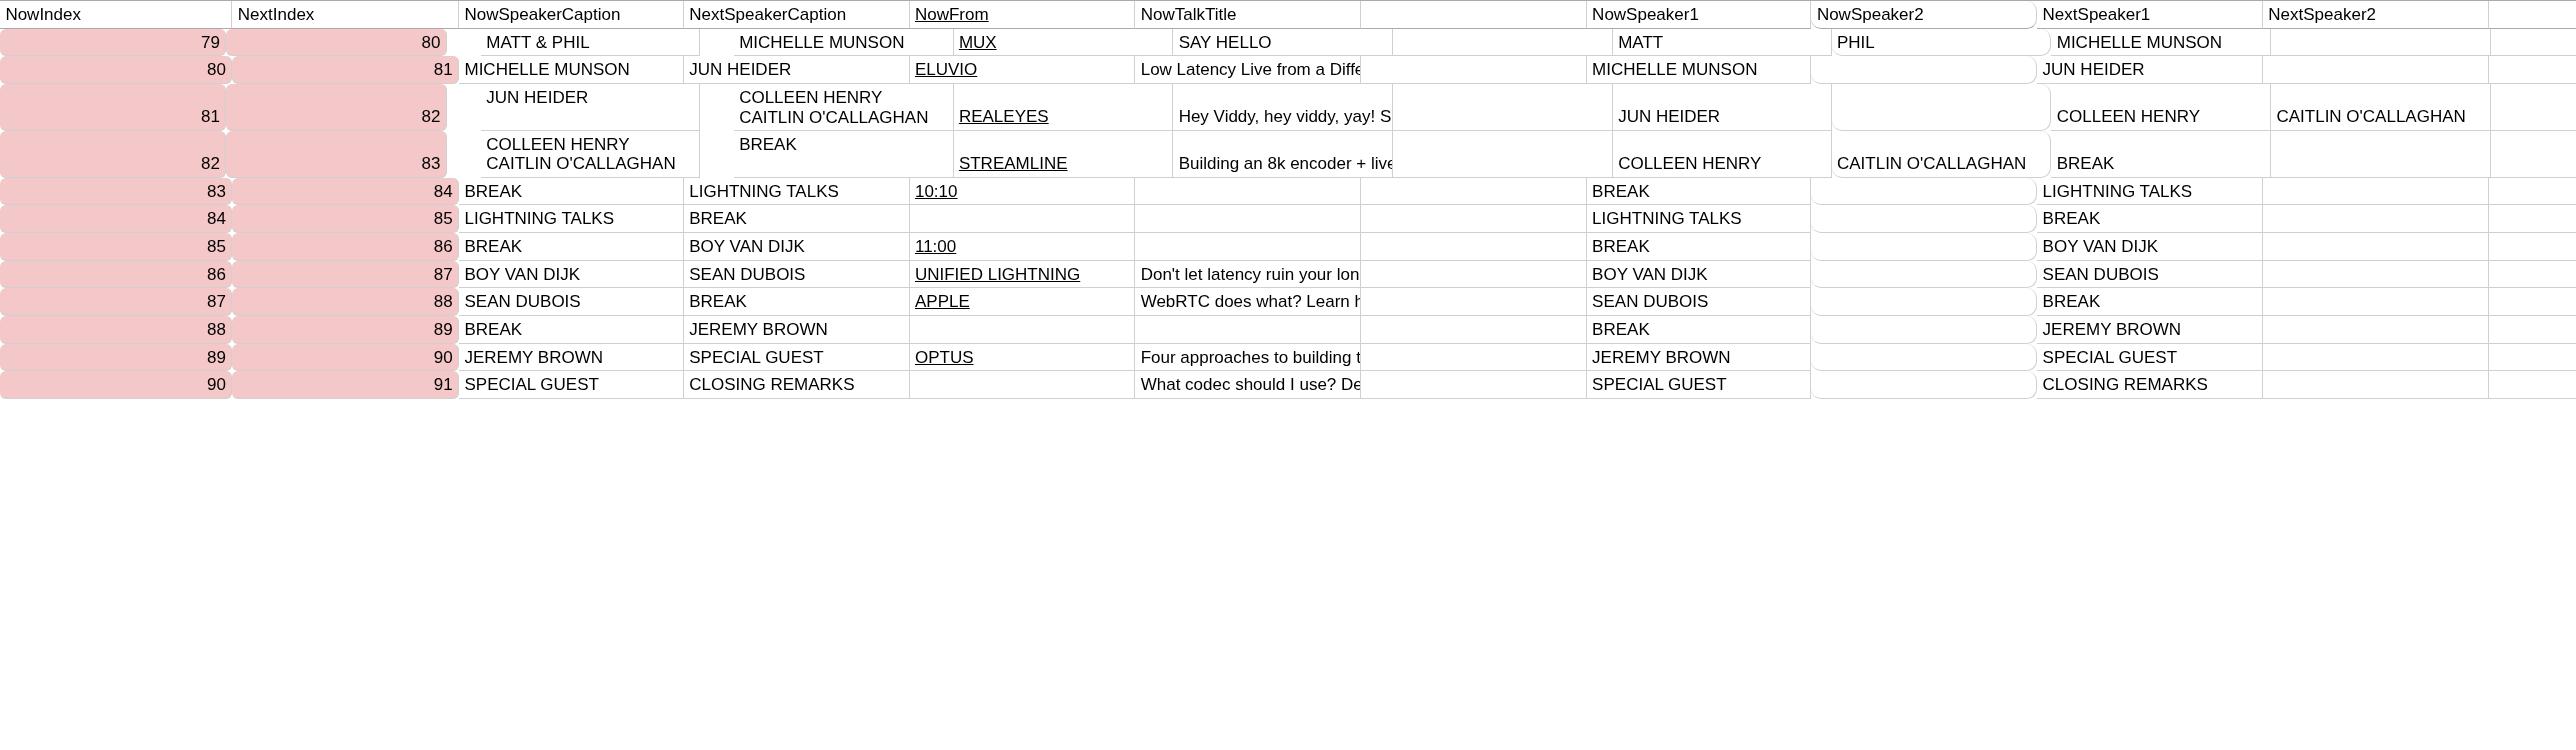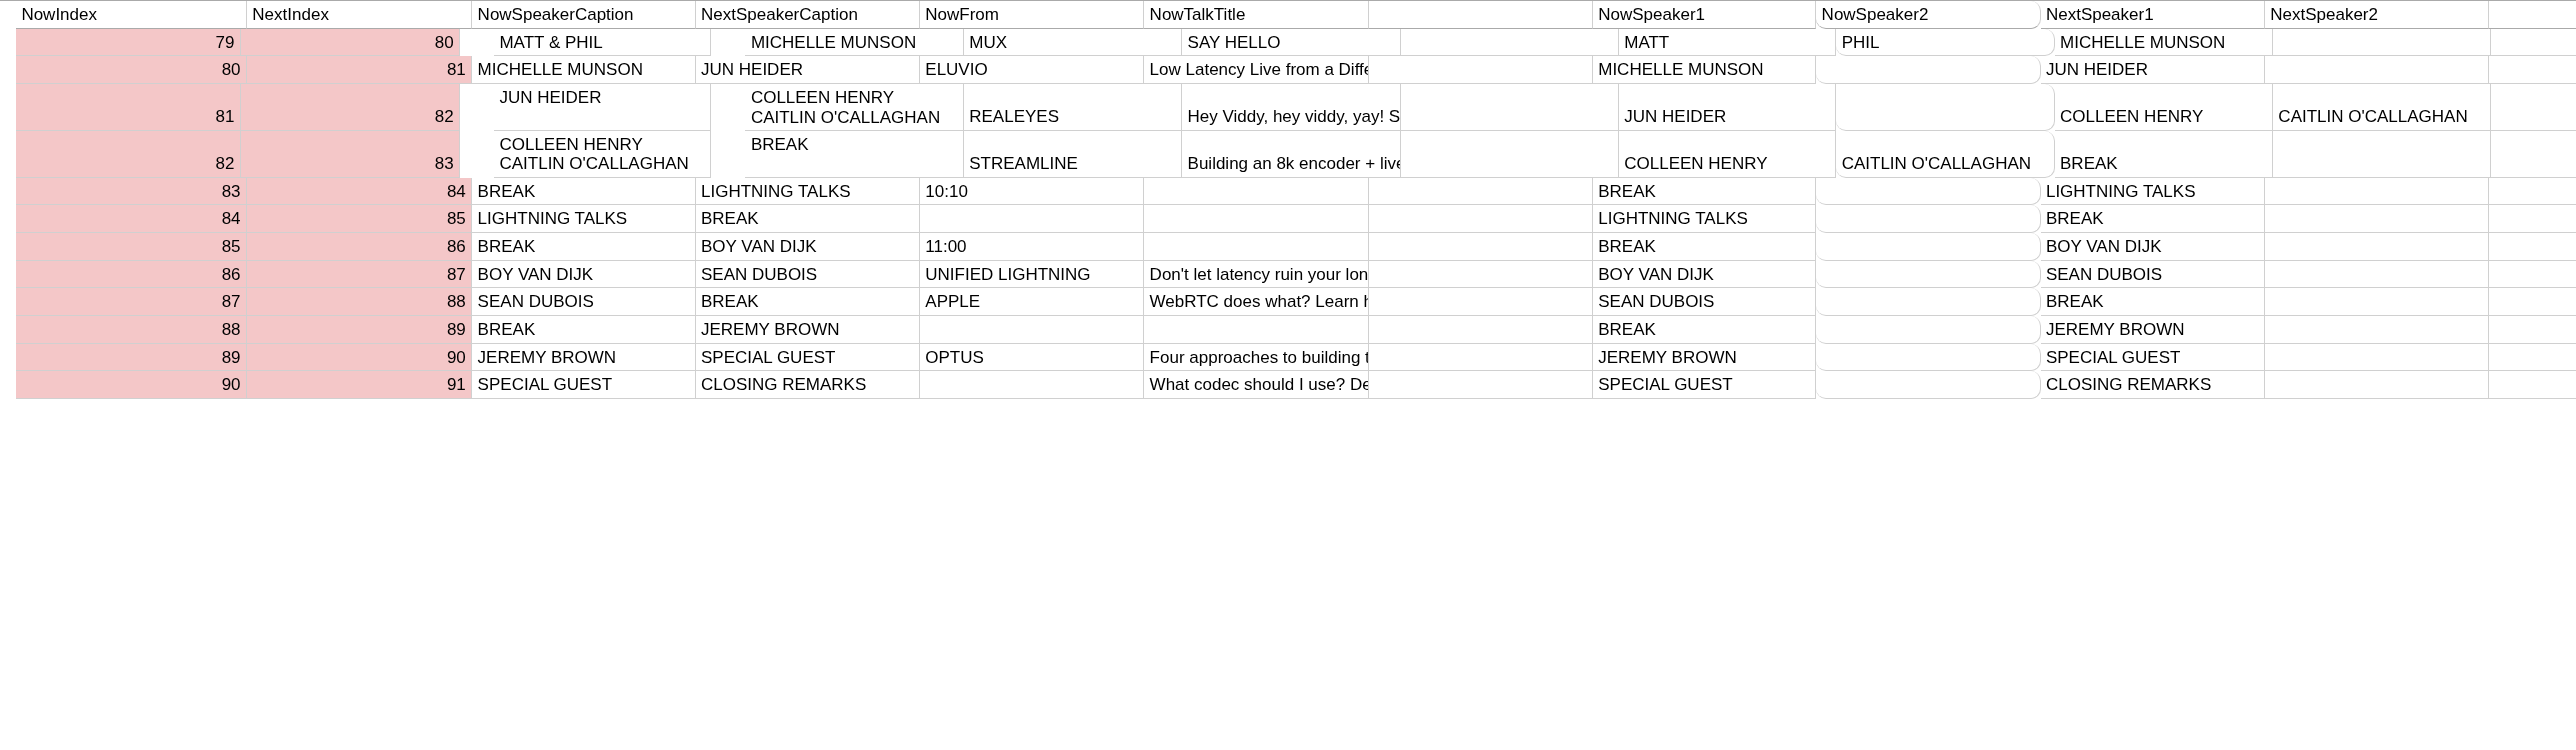--- a/index.html
+++ b/index.html
@@ -6,49 +6,48 @@
   html, body {
     margin: 0; padding: 0;
     font-family: Arial, Helvetica, sans-serif;
     background: #fff;
     font-size: 17px;
     color: #000;
   }
   .sheet {
     width: 2576px;
     border-top: 1.3px solid #aaa;
-    padding-left: 16px;
   }
   .row { display: flex; }
   .cell {
     border-right: 0.7px solid #d0d0d0;
     border-bottom: 0.7px solid #d0d0d0;
     padding: 4px 5.4px 2.7px 5.4px;
     overflow: hidden;
     white-space: nowrap;
     text-overflow: clip;
     display: flex;
     align-items: flex-end;
     min-height: 23px;
   }
   .hdr {
     background: #fff;
     font-weight: 400;
     align-items: center;
     border-bottom: 1.3px solid #aaa;
   }
-  .num { justify-content: flex-end; }
+  .num { justify-content: flex-end; border-radius: 6px; }
   .pink { background: #f4c7c8; }
   .wrap { white-space: normal; word-break: break-word; align-items: flex-start; line-height: 1.15; margin-left: 34px; }
   
   .c0  { width: 243px; }
   .c1  { width: 237px; }
   .c2  { width: 235px; }
   .c3  { width: 236px; }
-  .c4  { width: 236px; }
+  .c4  { width: 236px; text-decoration: underline; }
   .c5  { width: 236px; }
   .c6  { width: 236px; }
   .c7  { width: 235px; }
   .c8  { width: 236px; border-radius: 10px; }
   .c9  { width: 236px; }
   .c10 { width: 236px; }
   .c11 { width: 91px; border-right: none; }
 </style>
 </head>
 <body>

